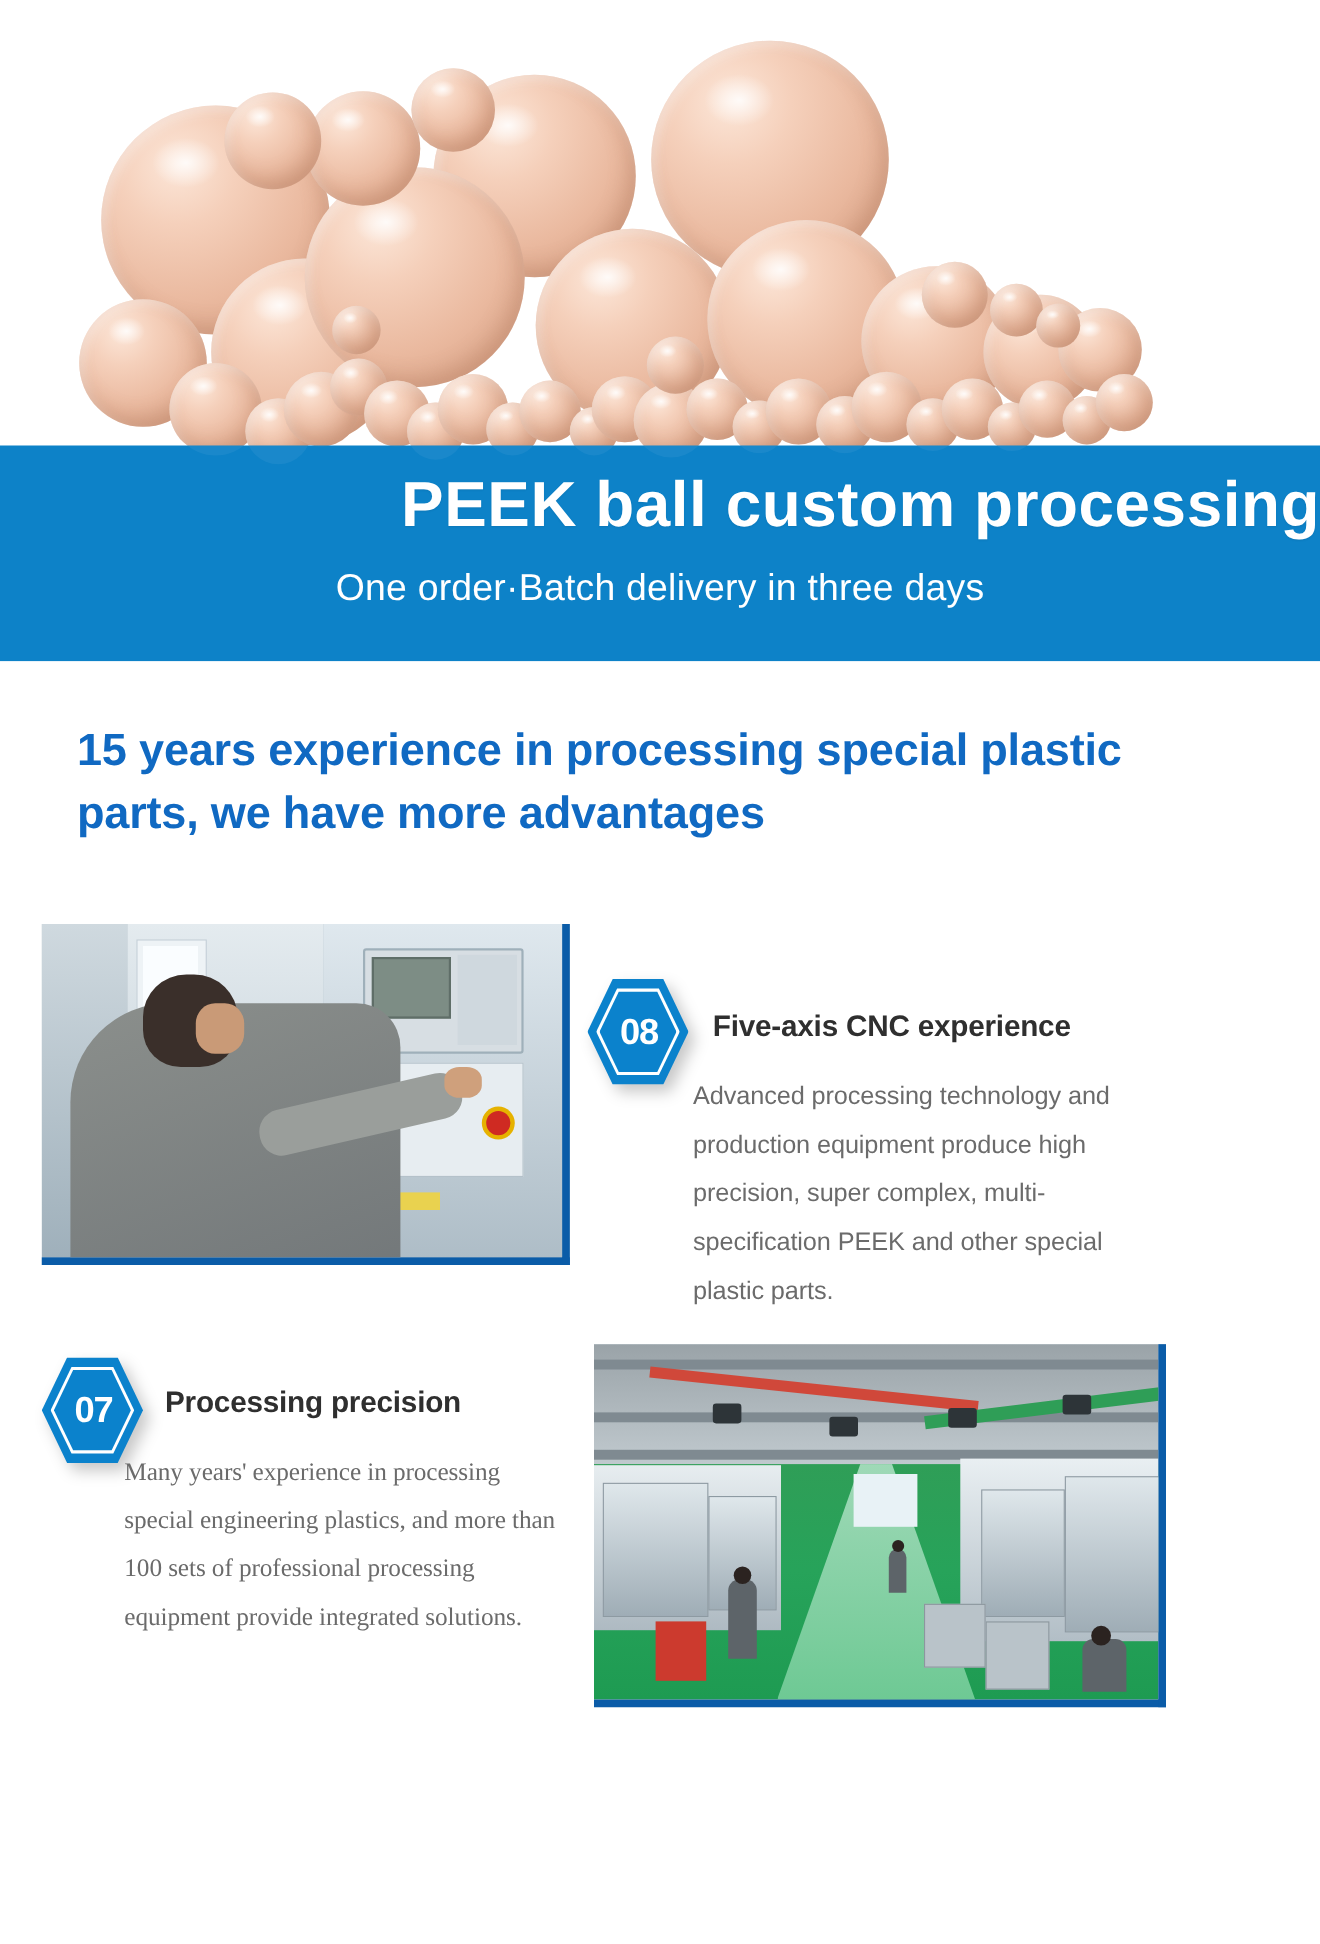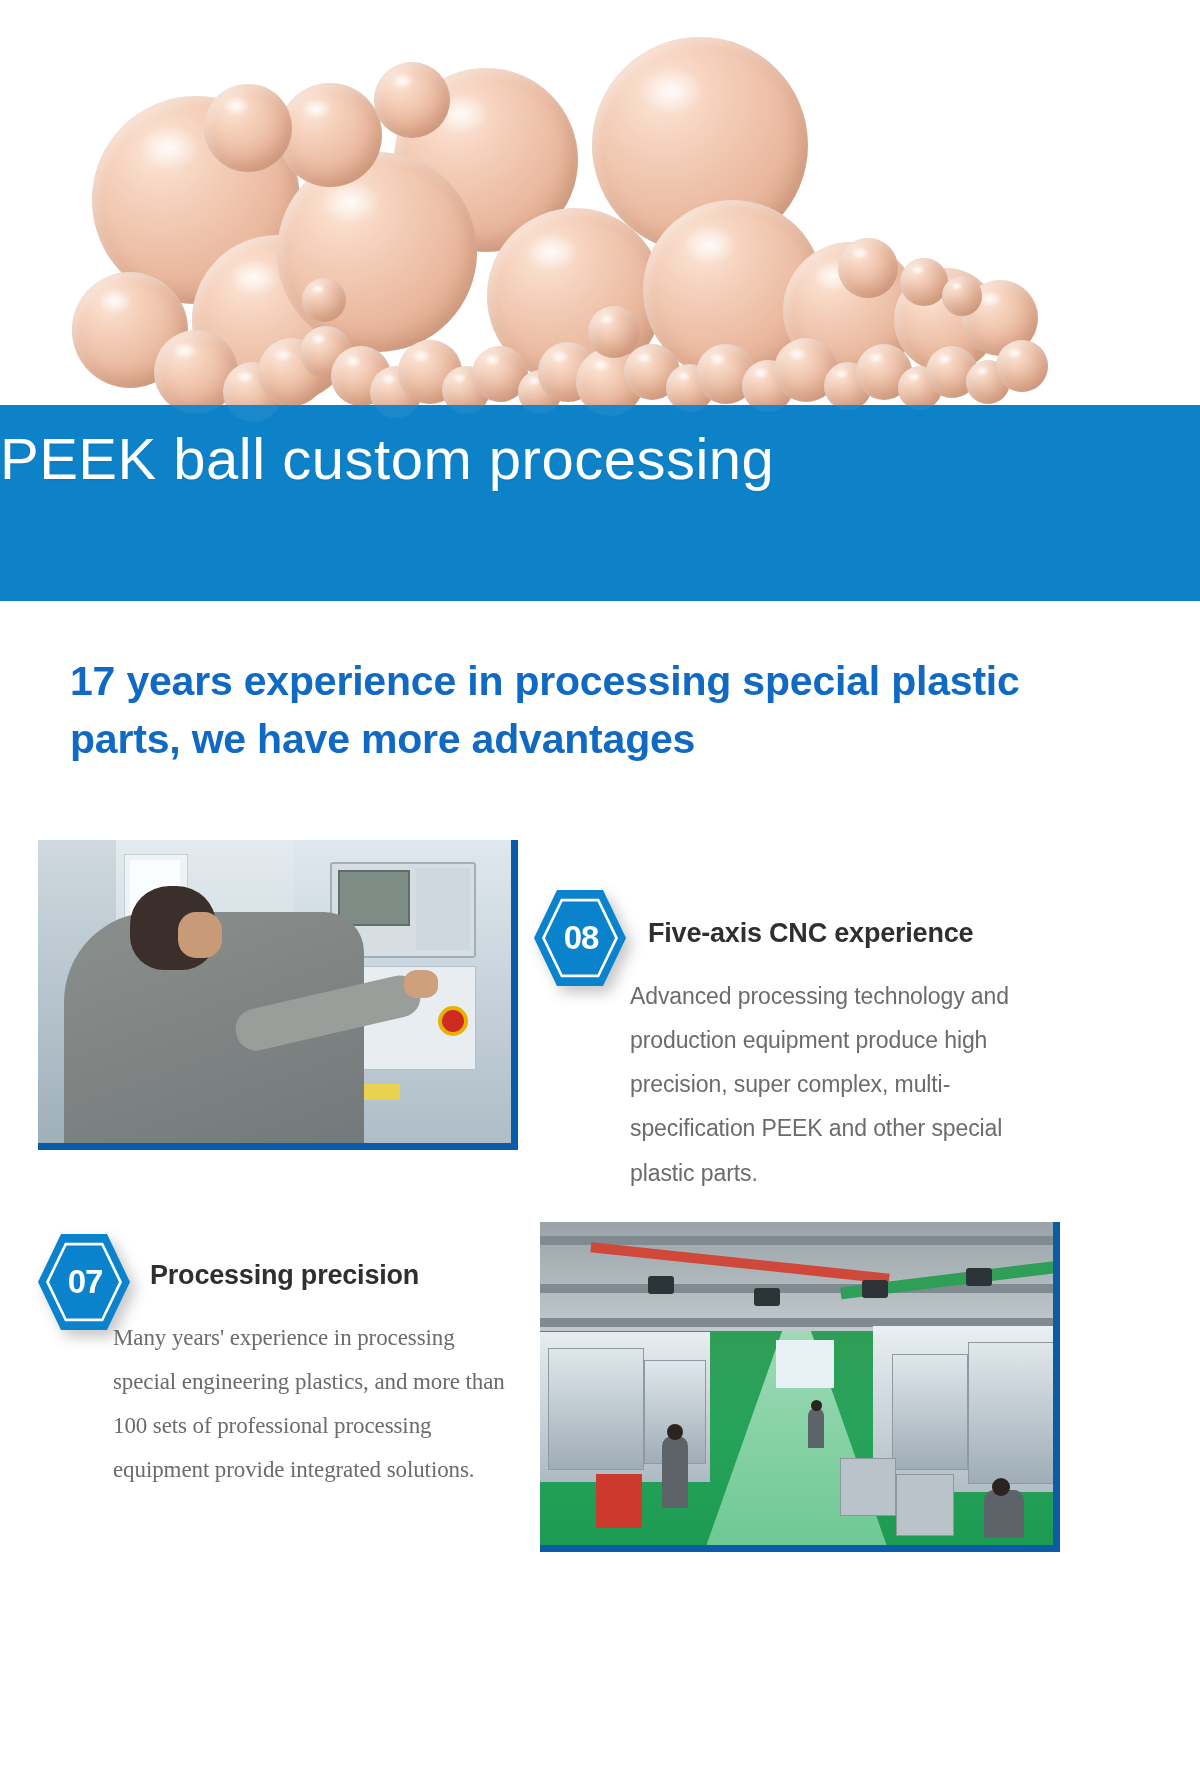--- a/index.html
+++ b/index.html
@@ -36,22 +36,22 @@
     position:absolute; left:0; top:405px; width:1200px; height:196px;
     background:#0d82c8; overflow:hidden;
   }
   .banner-ghosts { position:absolute; inset:0; overflow:hidden; }
   .gball {
     position:absolute; border-radius:50%;
     background:rgba(255,255,255,.055);
   }
   .banner-title {
     position:absolute; left:0; top:24px; width:1200px;
-    text-align:left; color:#ffffff;
-    font-size:58px; font-weight:400; letter-spacing:.5px;
+    text-align:right; color:#ffffff;
+    font-size:58px; font-weight:700; letter-spacing:.5px;
     line-height:1.05; text-shadow:0 1px 2px rgba(0,0,0,.08);
   }
   .banner-sub {
     position:absolute; left:0; top:110px; width:1200px;
     text-align:center; color:#ffffff;
     font-size:34px; font-weight:400; letter-spacing:.2px;
   }
 
   
   .headline {
@@ -220,23 +220,24 @@
       <div class="gball" style="left: 370px; top: -39px; height: 52px; width: 52px;"></div>
       <div class="gball" style="left: 442px; top: -39px; height: 48px; width: 48px;"></div>
       <div class="gball" style="left: 518px; top: -35px; height: 44px; width: 44px;"></div>
       <div class="gball" style="left: 576px; top: -57px; height: 68px; width: 68px;"></div>
       <div class="gball" style="left: 666px; top: -41px; height: 48px; width: 48px;"></div>
       <div class="gball" style="left: 742px; top: -45px; height: 52px; width: 52px;"></div>
       <div class="gball" style="left: 824px; top: -43px; height: 48px; width: 48px;"></div>
       <div class="gball" style="left: 898px; top: -39px; height: 44px; width: 44px;"></div>
     </div>
   <div class="banner-title">PEEK ball custom processing</div>
-</div>
-
-<div class="headline">17 years experience in processing special plastic parts, we have more advantages</div>
+  <div class="banner-sub">One order·Batch delivery in three days</div>
+</div>
+
+<div class="headline">15 years experience in processing special plastic parts, we have more advantages</div>
 
 <div class="photo" id="photo1">
   <div class="p1-wallL"></div>
   <div class="p1-cab"></div>
   <div class="p1-cabdoor"></div>
   <div class="p1-paper"></div>
   <div class="p1-panel"></div>
   <div class="p1-screenbox"></div>
   <div class="p1-screen"></div>
   <div class="p1-keys"></div>

